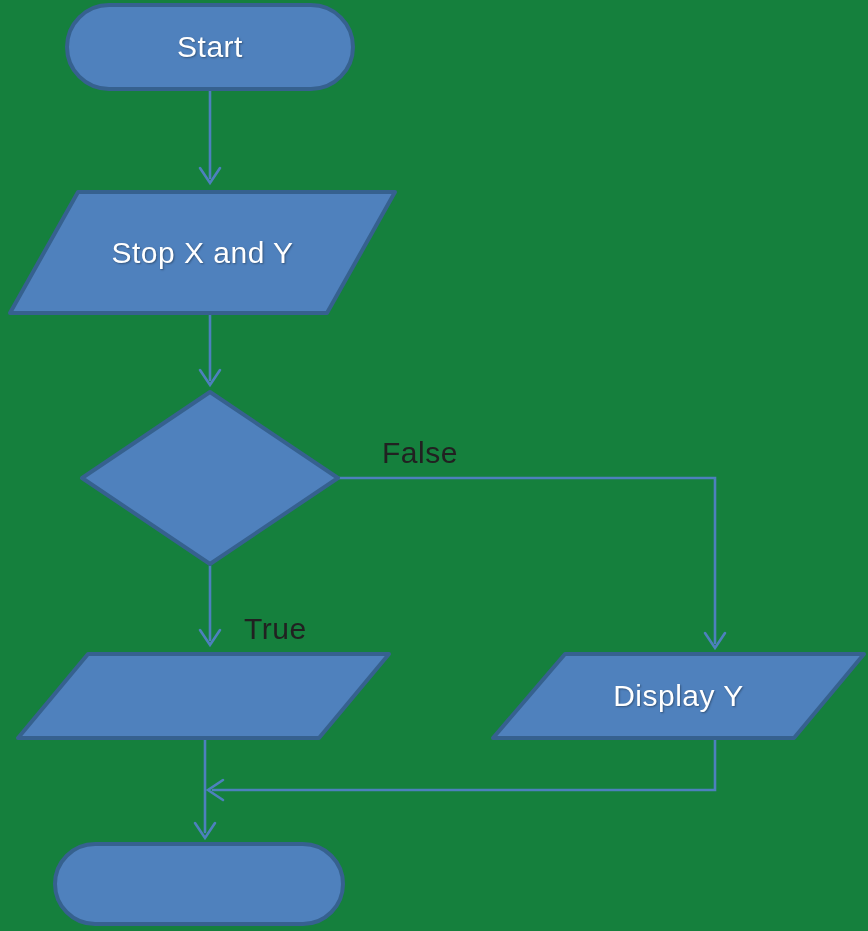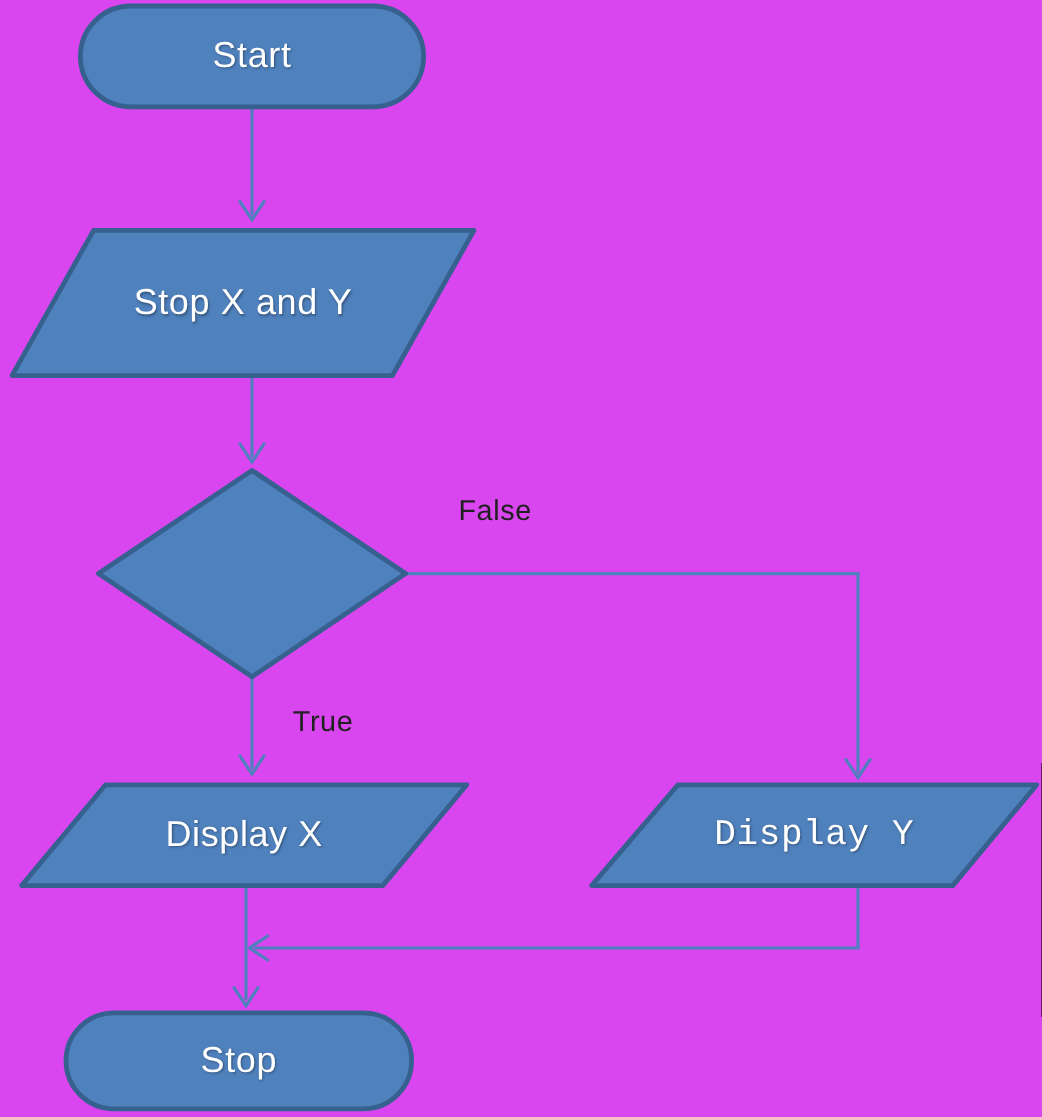--- a/index.html
+++ b/index.html
@@ -1,20 +1,20 @@
 <!DOCTYPE html>
 <html><head>
 <meta charset="utf-8">
 <style>
   html, body { margin: 0; padding: 0; background: #000; }
   .stage {
     position: relative;
     width: 868px;
     height: 931px;
-    background: #d946ef;
+    background: #15803d;
     font-family: "Liberation Sans", sans-serif;
     overflow: hidden;
   }
   .stage svg { position: absolute; left: 0; top: 0; }
   .shape {
     fill: #4f81bd;
     stroke: #36618f;
     stroke-width: 4;
     stroke-linejoin: round;
   }
@@ -33,24 +33,25 @@
     color: #ffffff;
     font-size: 30px;
     letter-spacing: 0.5px;
     text-shadow: 1px 1px 2px rgba(0,0,0,0.35);
     pointer-events: none;
     white-space: nowrap;
   }
   .edge-label {
     position: absolute;
     color: #212121;
-    font-size: 24px;
+    font-size: 30px;
     letter-spacing: 0.5px;
     white-space: nowrap;
     pointer-events: none;
+    margin-top: 24px;
   }
 </style>
 </head>
 <body>
 
 <div class="stage">
 
   <svg width="868" height="931" viewBox="0 0 868 931">
 
     <g>
@@ -94,23 +95,21 @@
     <polygon class="shape" points="565,654 864,654 794,738 493,738"></polygon>
 
     <rect class="shape" x="55" y="844" width="288" height="80" rx="40" ry="40"></rect>
   </svg>
 
   <div class="node-label" style="left:67px; top:5px; width:286px; height:84px;">Start</div>
 
   <div class="node-label" style="left:10px; top:192px; width:385px; height:121px;">Stop X and Y</div>
 
 
-  <div class="node-label" style="left:18px; top:654px; width:371px; height:84px;">Display X</div>
 
-  <div class="node-label" style="left:493px; top:654px; width:371px; height:84px;font-family:Liberation Mono, monospace;">Display Y</div>
+  <div class="node-label" style="left:493px; top:654px; width:371px; height:84px;">Display Y</div>
 
-  <div class="node-label" style="left:55px; top:844px; width:288px; height:80px;">Stop</div>
 
   <div class="edge-label" style="left:382px; top:412px;">False</div>
 
   <div class="edge-label" style="left:244px; top:588px;">True</div>
 
 </div>
 
 </body></html>

